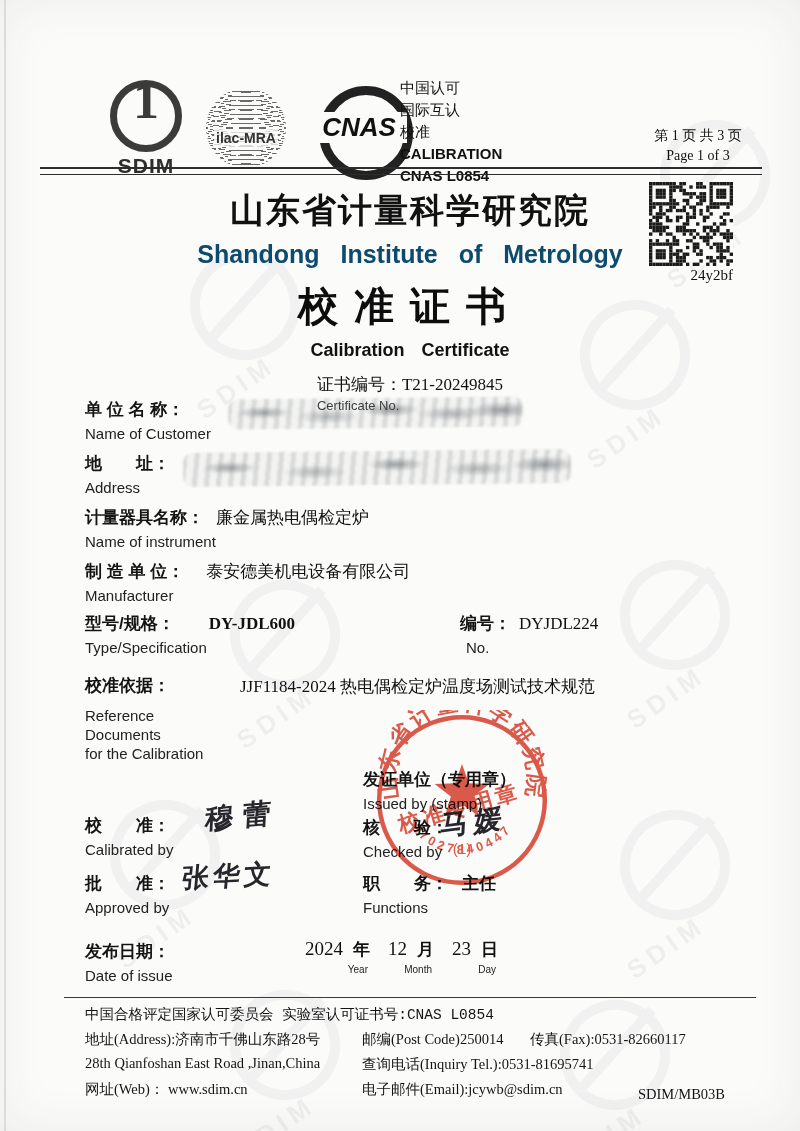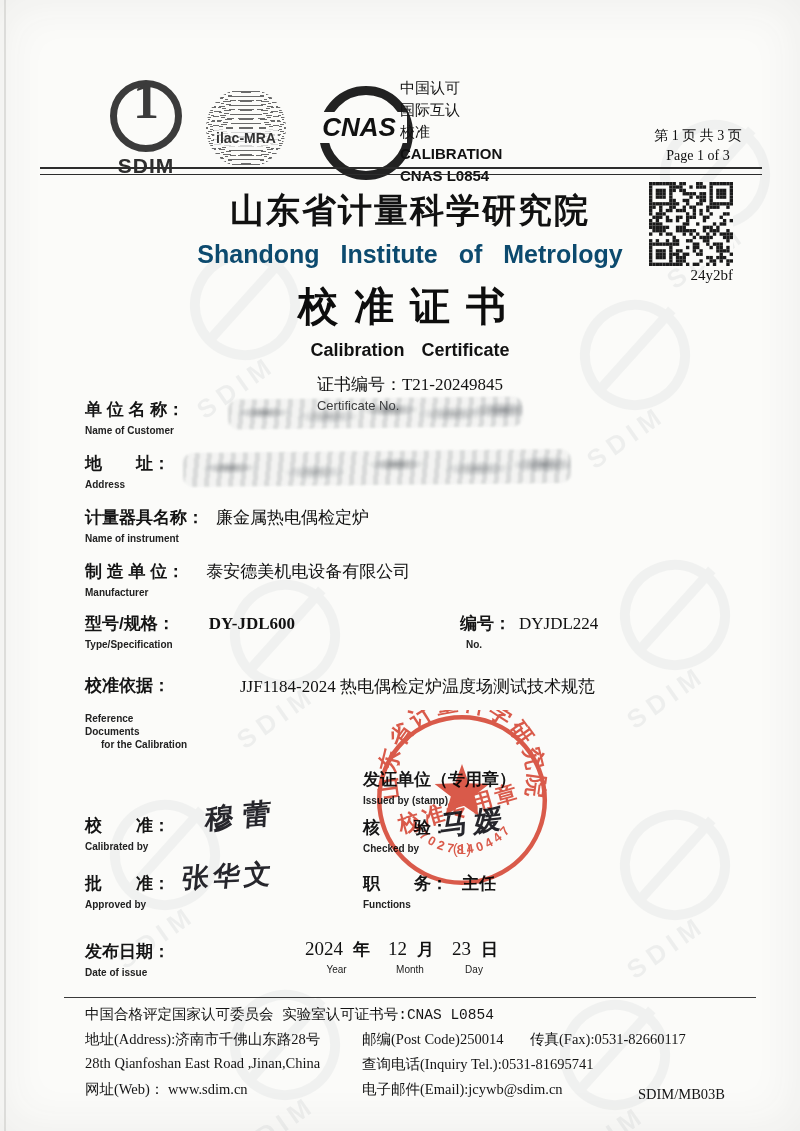--- a/index.html
+++ b/index.html
@@ -49,21 +49,21 @@
   .org-en{font-size:25px;font-weight:700;word-spacing:14px;margin-top:6px;color:#0c4a6e;}
   .cert-cn{font-size:40px;font-weight:900;letter-spacing:16px;margin-top:10px;color:#0d0d0d;}
   .cert-en{font-size:18px;font-weight:800;word-spacing:12px;margin-top:6px;color:#111;}
   .certno-wrap{display:inline-block;text-align:left;margin-top:12px;}
   .certno-line{font-family:"Liberation Serif","DejaVu Serif",serif;font-size:17px;color:#111;}
   .certno-en{font-size:13px;margin-top:2px;color:#222;}
 
   
   .row{position:absolute;left:85px;}
   .lbl{font-size:17px;font-weight:700;color:#141414;}
-  .lbl-sub{font-size:10px;color:#222;margin-top:4px;font-weight:700;}
+  .lbl-sub{font-size:15px;color:#222;margin-top:4px;font-weight:400;}
   .val{font-family:"Liberation Serif","DejaVu Serif",serif;font-size:17px;color:#111;}
   .inline-val{position:absolute;font-family:"Liberation Serif","DejaVu Serif",serif;font-size:17px;color:#111;}
 
   .scribble{position:absolute;border-radius:10px;filter:blur(1px);transform:rotate(-.6deg);
     background:
       radial-gradient(ellipse 40px 9px at 12% 45%, rgba(75,80,85,.48), transparent 70%),
       radial-gradient(ellipse 46px 11px at 34% 60%, rgba(95,100,105,.40), transparent 70%),
       radial-gradient(ellipse 42px 10px at 55% 40%, rgba(70,75,80,.50), transparent 70%),
       radial-gradient(ellipse 50px 11px at 76% 55%, rgba(90,95,100,.42), transparent 70%),
       radial-gradient(ellipse 46px 12px at 93% 45%, rgba(70,75,82,.5), transparent 72%),
@@ -72,21 +72,21 @@
   
   .sig{position:absolute;font-family:"Liberation Serif","DejaVu Serif",serif;color:#26262c;font-weight:600;}
   .sig-1{left:205px;top:797px;font-size:28px;letter-spacing:10px;transform:rotate(-5deg) skewX(-8deg);}
   .sig-2{left:440px;top:803px;font-size:28px;letter-spacing:6px;transform:rotate(-7deg) skewX(-10deg);}
   .sig-3{left:182px;top:858px;font-size:27px;letter-spacing:4px;transform:rotate(-3deg) skewX(-8deg);}
 
   .stamp{position:absolute;left:372px;top:710px;width:180px;height:180px;opacity:.86;mix-blend-mode:multiply;pointer-events:none;}
 
   
   .date-group{position:absolute;left:305px;top:938px;display:flex;gap:18px;}
-  .date-col{display:flex;flex-direction:column;align-items:center;}
+  .date-col{display:flex;flex-direction:column;align-items:flex-end;}
   .date-num{font-family:"Liberation Serif","DejaVu Serif",serif;font-size:19px;color:#111;}
   .date-num .unit{font-family:"Liberation Sans","DejaVu Sans",sans-serif;font-weight:700;font-size:17px;margin-left:10px;}
   .date-en{font-size:10px;color:#222;margin-top:3px;padding-right:2px;}
 
   .rule-footer{position:absolute;left:64px;top:997px;width:692px;border-top:1.6px solid #3a3a3a;}
   .ftr{position:absolute;font-family:"Liberation Serif","DejaVu Serif",serif;font-size:14.5px;color:#141414;}
 </style>
 </head>
 <body>
 
@@ -520,23 +520,23 @@
     <div class="lbl-sub">Type/Specification</div>
   </div>
 
   <div class="row" style="left:460px;top:612px;">
     <div class="lbl"><span>编号：</span><span class="val" style="margin-left:8px;font-weight:400;">DYJDL224</span></div>
     <div class="lbl-sub" style="margin-left:6px;">No.</div>
   </div>
 
   <div class="row" style="top:674px;">
     <div class="lbl">校准依据：</div>
-    <div class="lbl-sub" style="margin-top:16px;">Reference</div>
+    <div class="lbl-sub" style="margin-top:10px;">Reference</div>
     <div class="lbl-sub" style="margin-top:2px;">Documents</div>
-    <div class="lbl-sub" style="margin-top:2px;margin-left:16px;">for the Calibration</div>
+    <div class="lbl-sub" style="margin-top:2px;">for the Calibration</div>
   </div>
   <div class="inline-val" style="left:240px;top:675px;">JJF1184-2024 热电偶检定炉温度场测试技术规范</div>
 
   <div class="row" style="left:363px;top:768px;">
     <div class="lbl">发证单位（专用章）</div>
     <div class="lbl-sub">Issued by (stamp)</div>
   </div>
 
   <div class="row" style="top:814px;">
     <div class="lbl">校　　准：</div>

